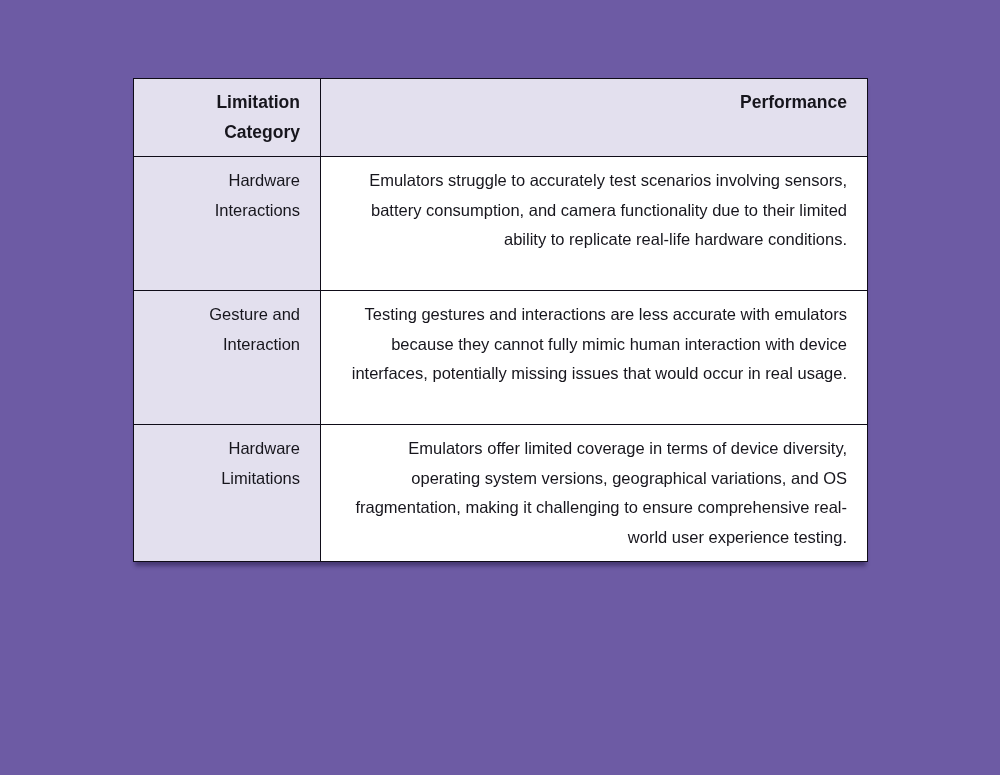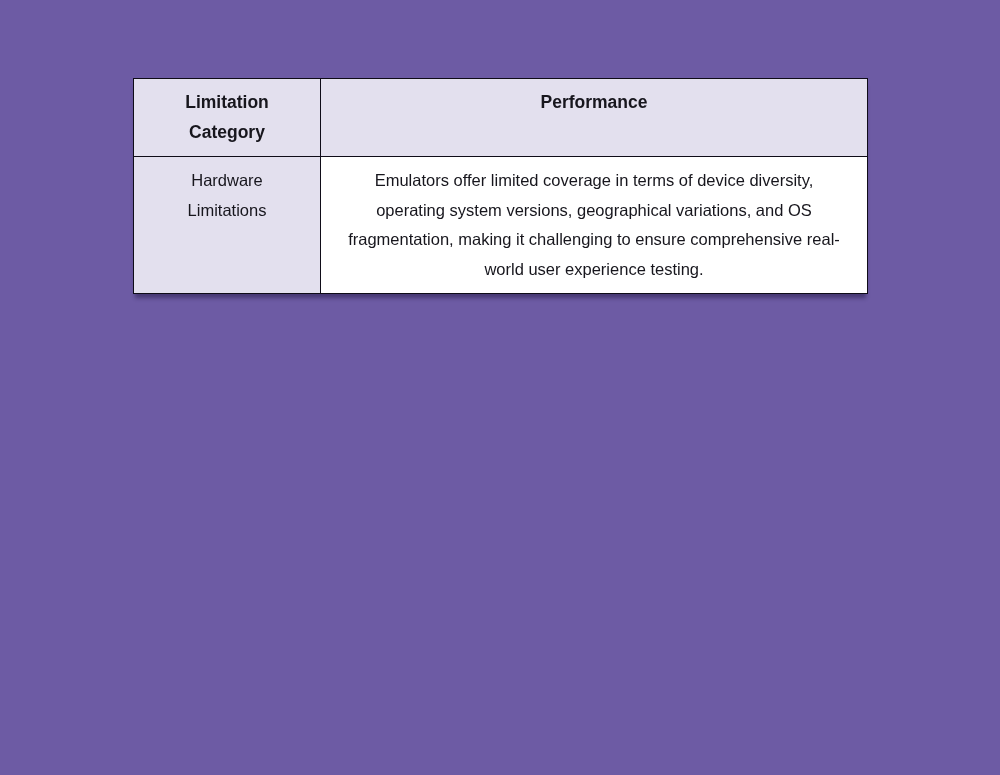--- a/index.html
+++ b/index.html
@@ -23,21 +23,21 @@
     border-collapse: collapse;
     width: 734px;
     table-layout: fixed;
     box-shadow: 0 6px 4px -2px rgba(25, 15, 55, 0.45);
     background: #ffffff;
   }
   table.limitations th,
   table.limitations td {
     border: 1.5px solid #0f0c18;
     vertical-align: top;
-    text-align: center;
+    text-align: right;
     padding: 9px 20px 9px 20px;
     color: #17161d;
     line-height: 29.5px;
     box-sizing: border-box;
   }
   table.limitations th {
     font-size: 17.5px;
     font-weight: 700;
     background: #e3e0ee;
     height: 77px;
@@ -67,18 +67,26 @@
       <col class="col-description">
     </colgroup>
     <thead>
       <tr>
         <th>Limitation Category</th>
         <th>Performance</th>
       </tr>
     </thead>
     <tbody>
       <tr>
+        <td class="category-cell">Hardware Interactions</td>
+        <td class="description-cell">Emulators struggle to accurately test scenarios involving sensors, battery consumption, and camera functionality due to their limited ability to replicate real-life hardware conditions.</td>
+      </tr>
+      <tr>
+        <td class="category-cell">Gesture and Interaction</td>
+        <td class="description-cell">Testing gestures and interactions are less accurate with emulators because they cannot fully mimic human interaction with device interfaces, potentially missing issues that would occur in real usage.</td>
+      </tr>
+      <tr>
         <td class="category-cell">Hardware Limitations</td>
         <td class="description-cell">Emulators offer limited coverage in terms of device diversity, operating system versions, geographical variations, and OS fragmentation, making it challenging to ensure comprehensive real-world user experience testing.</td>
       </tr>
     </tbody>
   </table>
 </div>
 
 </body></html>

